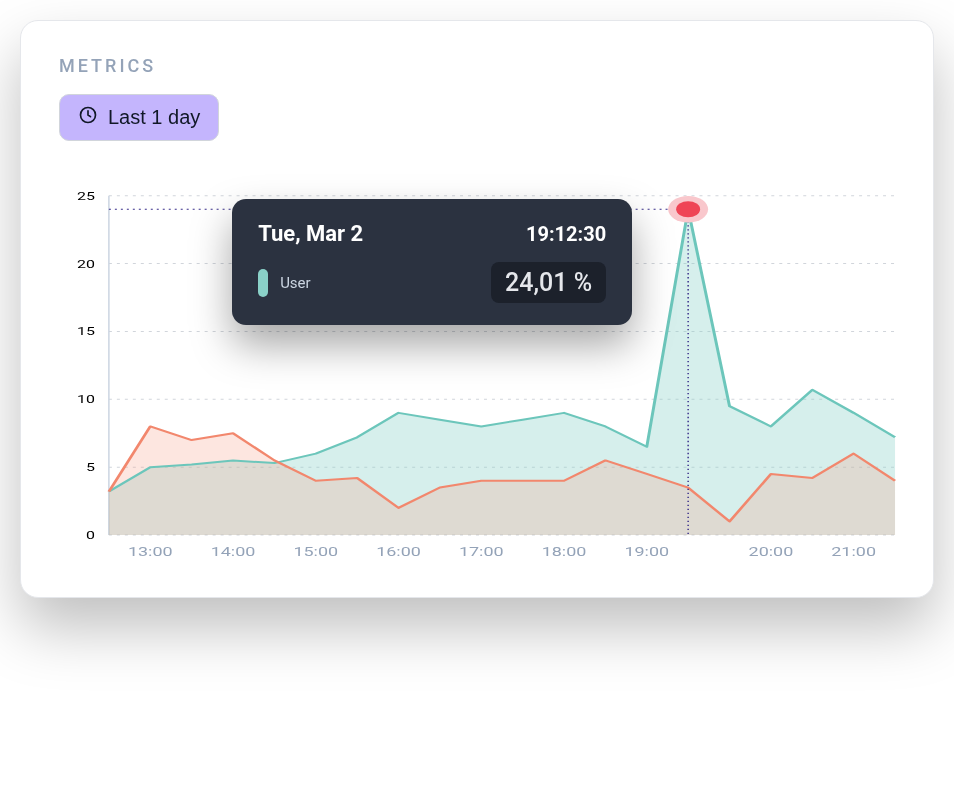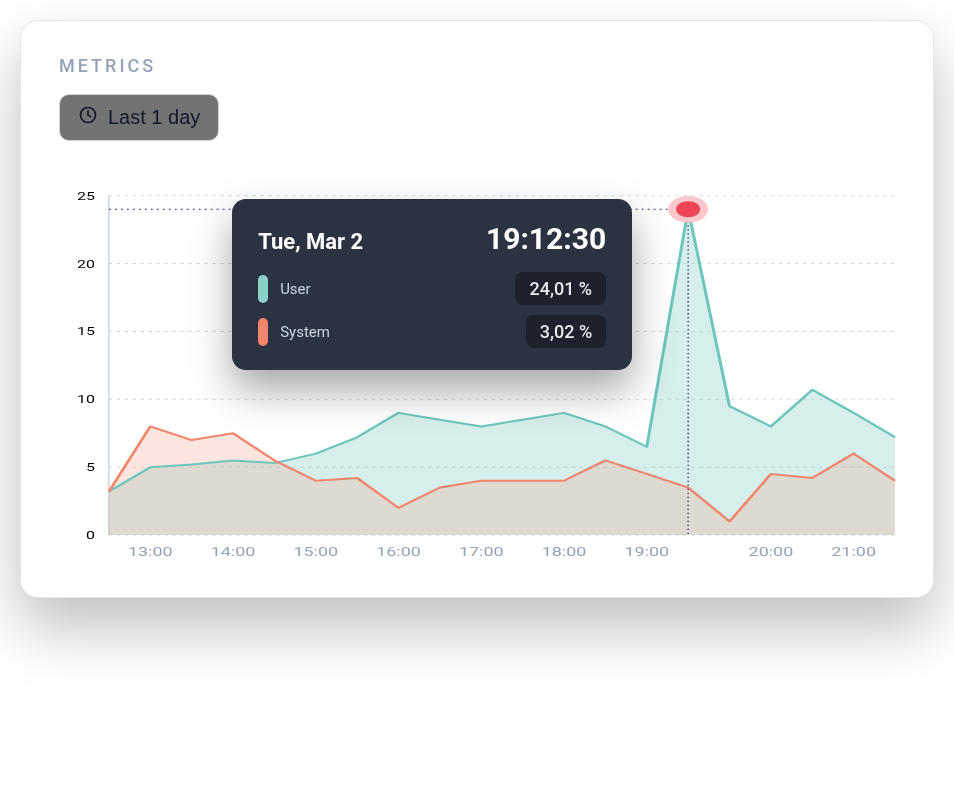--- a/index.html
+++ b/index.html
@@ -30,21 +30,21 @@
   }
   .range-btn {
     display: inline-flex;
     align-items: center;
     gap: 10px;
     border: 1px solid #d1d5db;
     border-radius: 10px;
     padding: 10px 18px;
     font-size: 20px;
     color: #111827;
-    background: #737373;
+    background: #c4b5fd;
     cursor: pointer;
   }
   .range-btn svg { width: 20px; height: 20px; }
   .chart-wrap {
     position: absolute;
     left: 38px;
     right: 28px;
     top: 168px;
     bottom: 30px;
   }
@@ -77,40 +77,40 @@
     box-shadow: 0 20px 40px rgba(0,0,0,0.35);
     font-size: 20px;
   }
   .tooltip-header {
     display: flex;
     justify-content: space-between;
     align-items: baseline;
     margin-bottom: 16px;
   }
   .tooltip-date { font-weight: 700; color: #fff; font-size: 22px; }
-  .tooltip-time { font-weight: 700; color: #fff; font-size: 30px; }
+  .tooltip-time { font-weight: 700; color: #fff; font-size: 20px; }
   .tooltip-row {
     display: flex;
     align-items: center;
     justify-content: space-between;
     margin-top: 10px;
   }
   .tooltip-left { display: flex; align-items: center; gap: 12px; }
   .swatch {
     width: 10px; height: 28px; border-radius: 5px;
   }
   .swatch-user { background: #8ad1c8; }
   .swatch-system { background: #f2876d; }
   .series-name { color: #cbd5e1; font-size: 15px; }
   .value-badge {
     background: #1c212b;
     color: #e5e7eb;
     border-radius: 8px;
     padding: 6px 14px;
-    font-size: 18px;
+    font-size: 25px;
     font-weight: 500;
   }
 </style>
 </head>
 <body>
 
 <div class="card">
   <div class="metrics-label">METRICS</div>
   <button class="range-btn">
     <span>
@@ -165,23 +165,16 @@
         <span class="tooltip-time">19:12:30</span>
       </div>
       <div id="tooltip-rows">
           <div class="tooltip-row">
             <div class="tooltip-left">
               <span class="swatch swatch-user"></span>
               <span class="series-name">User</span>
             </div>
             <span class="value-badge">24,01 %</span>
           </div>
-          <div class="tooltip-row">
-            <div class="tooltip-left">
-              <span class="swatch swatch-system"></span>
-              <span class="series-name">System</span>
-            </div>
-            <span class="value-badge">3,02 %</span>
-          </div>
         </div>
     </div>
   </div>
 </div>
 
 </body></html>

